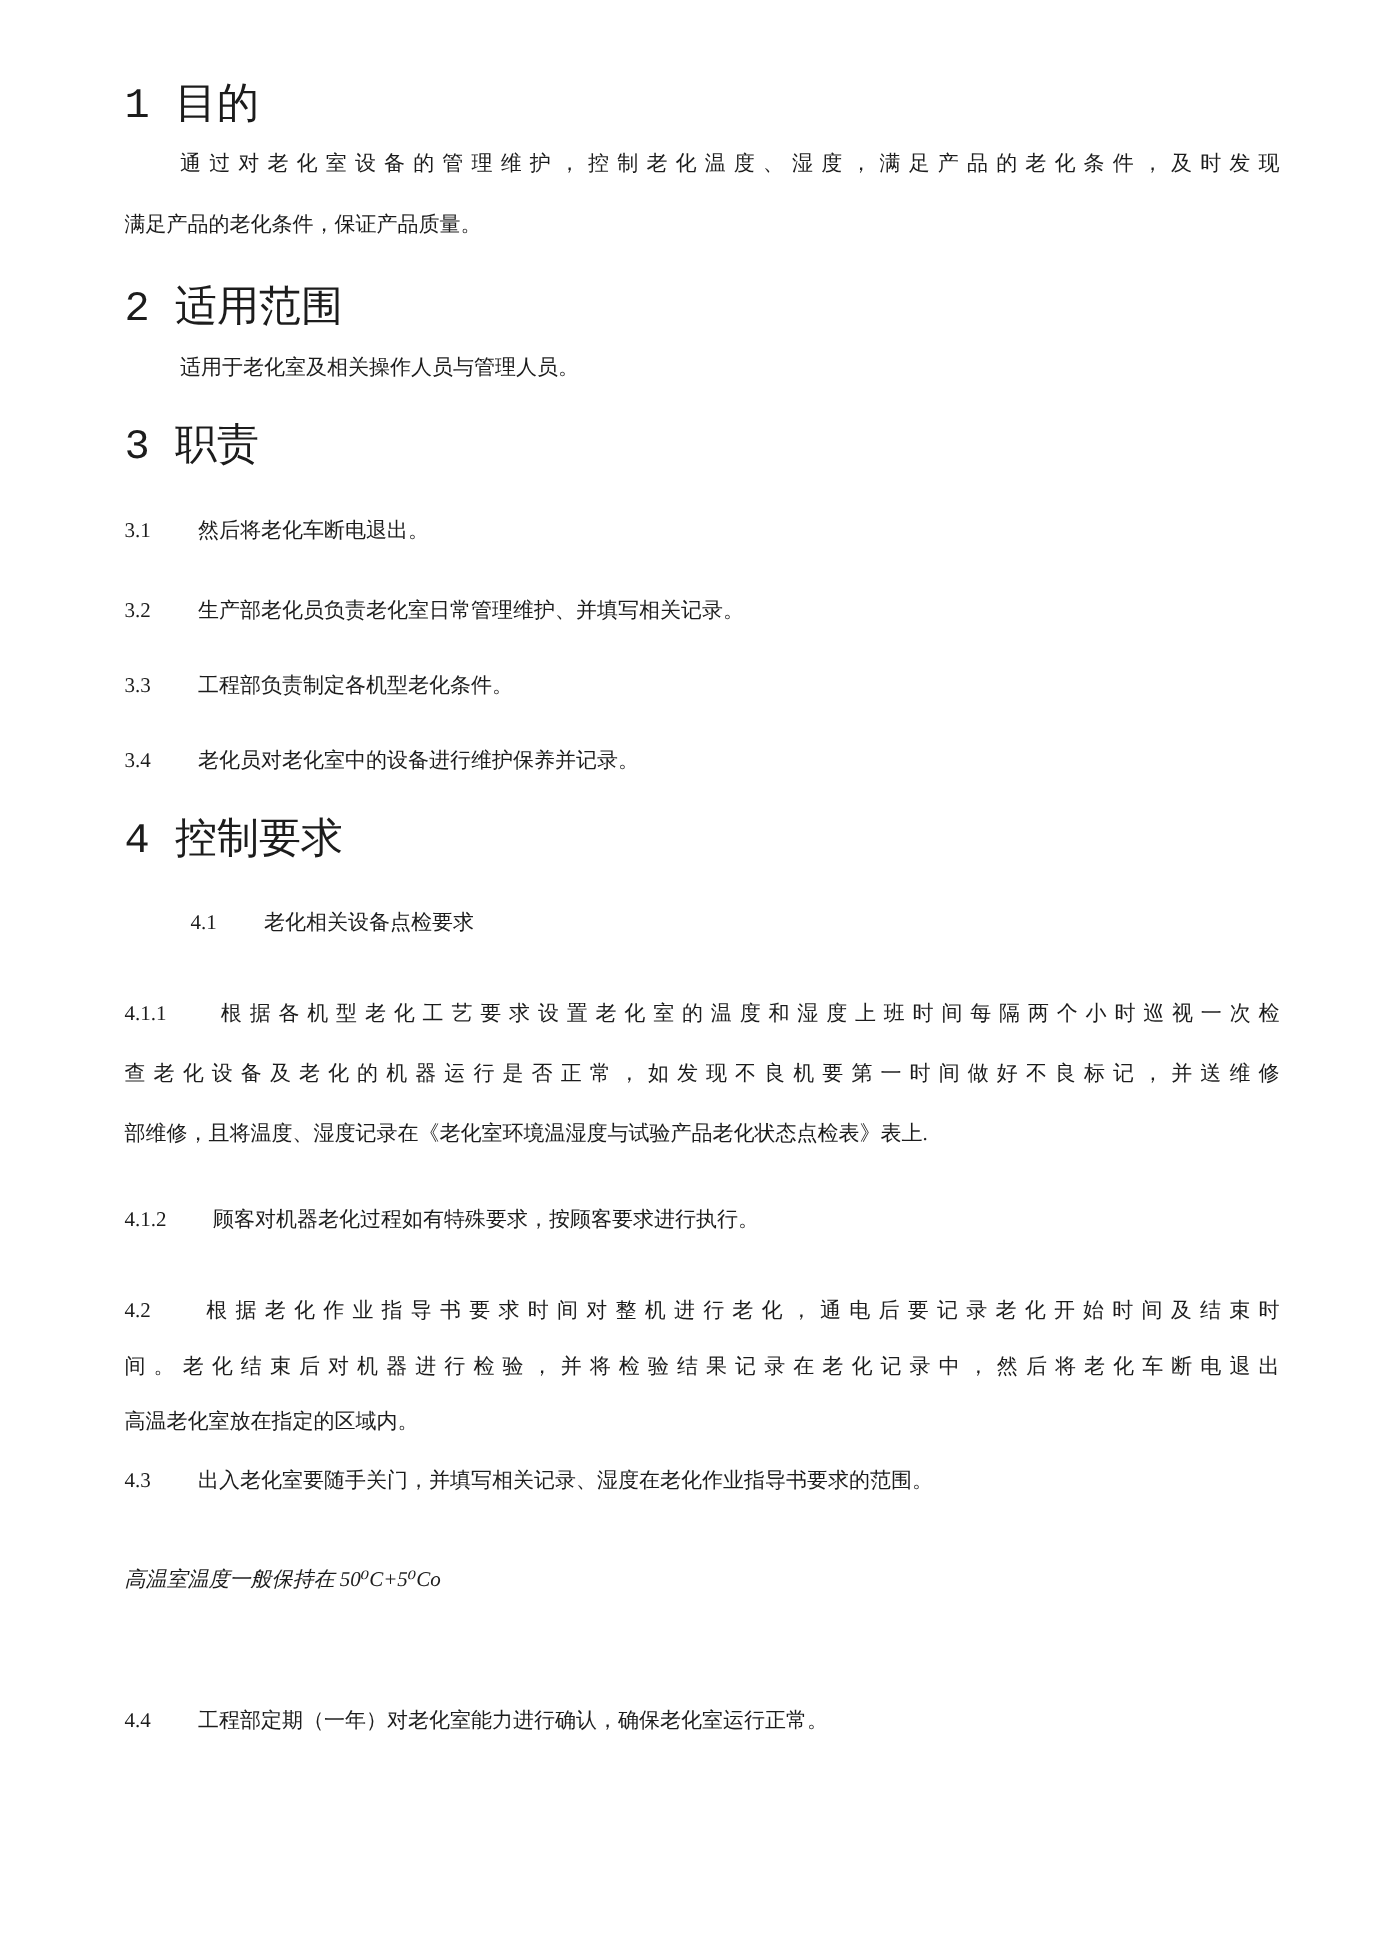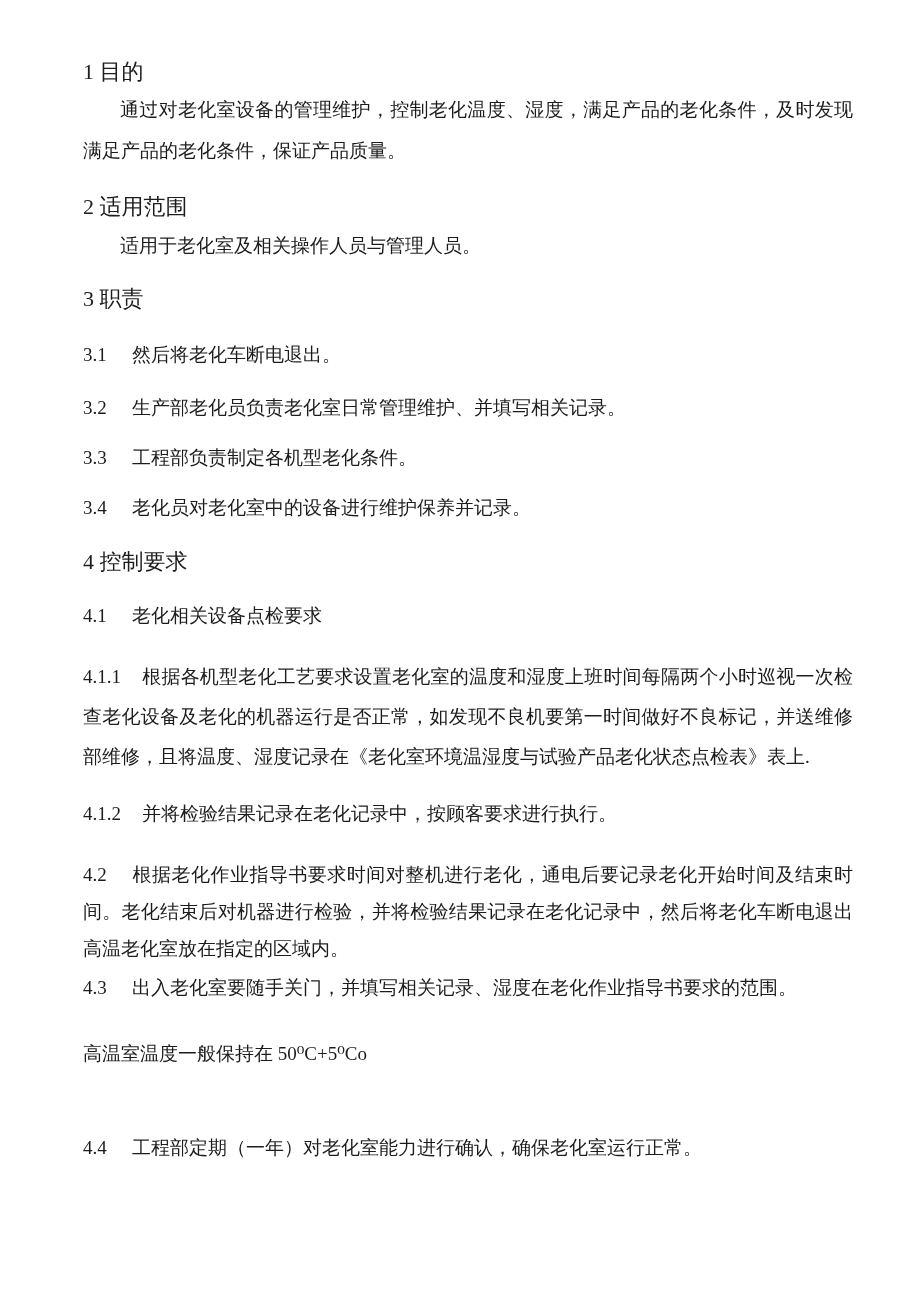--- a/index.html
+++ b/index.html
@@ -15,26 +15,27 @@
     overflow: hidden;
     font-family: "Liberation Serif", "DejaVu Serif", serif;
     color: #1c1c1c;
   }
   .block {
     position: absolute;
     left: 83px;
     width: 770px;
   }
   .heading {
-    font-size: 22px;
+    font-size: 28px;
     line-height: 30px;
     white-space: nowrap;
+    font-family: Liberation Mono, monospace;
   }
   .line {
-    font-size: 19px;
+    font-size: 14px;
   }
   
   .line.full {
     text-align: justify;
     text-align-last: justify;
   }
   .num {
     display: inline-block;
     vertical-align: baseline;
   }
@@ -61,38 +62,38 @@
         <div class="line" style="line-height: 26px;"><span class="num" style="width: 49px;">3.2</span><span>生产部老化员负责老化室日常管理维护、并填写相关记录。</span></div>
       </div>
       <div class="block item" style="top: 445px;">
         <div class="line" style="line-height: 26px;"><span class="num" style="width: 49px;">3.3</span><span>工程部负责制定各机型老化条件。</span></div>
       </div>
       <div class="block item" style="top: 495px;">
         <div class="line" style="line-height: 26px;"><span class="num" style="width: 49px;">3.4</span><span>老化员对老化室中的设备进行维护保养并记录。</span></div>
       </div>
       <div class="block heading" style="top: 547px;">4 控制要求</div>
       <div class="block item" style="top: 603px;">
-        <div class="line" style="line-height: 26px;"><span class="num" style="width: 49px;">4.1</span><span>老化相关设备点检要求</span></div>
+        <div class="line" style="line-height: 26px; margin-left: 44px;"><span class="num" style="width: 49px;">4.1</span><span>老化相关设备点检要求</span></div>
       </div>
       <div class="block item" style="top: 657px;">
         <div class="line full" style="line-height: 40px;"><span class="num" style="width: 59px;">4.1.1</span><span>根据各机型老化工艺要求设置老化室的温度和湿度上班时间每隔两个小时巡视一次检</span></div>
         <div class="line full" style="line-height: 40px;">查老化设备及老化的机器运行是否正常，如发现不良机要第一时间做好不良标记，并送维修</div>
         <div class="line" style="line-height: 40px; font-family: Liberation Serif, serif;">部维修，且将温度、湿度记录在《老化室环境温湿度与试验产品老化状态点检表》表上.</div>
       </div>
       <div class="block item" style="top: 801px;">
-        <div class="line" style="line-height: 26px;"><span class="num" style="width: 59px;">4.1.2</span><span>并将检验结果记录在老化记录中，按顾客要求进行执行。</span></div>
+        <div class="line" style="line-height: 26px;"><span class="num" style="width: 59px;">4.1.2</span><span>顾客对机器老化过程如有特殊要求，按顾客要求进行执行。</span></div>
       </div>
       <div class="block item" style="top: 856px;">
         <div class="line full" style="line-height: 37px;"><span class="num" style="width: 49px;">4.2</span><span>根据老化作业指导书要求时间对整机进行老化，通电后要记录老化开始时间及结束时</span></div>
         <div class="line full" style="line-height: 37px;">间。老化结束后对机器进行检验，并将检验结果记录在老化记录中，然后将老化车断电退出</div>
         <div class="line" style="line-height: 37px;">高温老化室放在指定的区域内。</div>
       </div>
       <div class="block item" style="top: 975px;">
         <div class="line" style="line-height: 26px;"><span class="num" style="width: 49px;">4.3</span><span>出入老化室要随手关门，并填写相关记录、湿度在老化作业指导书要求的范围。</span></div>
       </div>
       <div class="block item" style="top: 1034px;">
-        <div class="line" style="line-height: 40px;">高温室温度一般保持在 50⁰C+5⁰Co</div>
+        <div class="line" style="line-height: 40px; font-style: italic;">高温室温度一般保持在 50⁰C+5⁰Co</div>
       </div>
       <div class="block item" style="top: 1135px;">
         <div class="line" style="line-height: 26px;"><span class="num" style="width: 49px;">4.4</span><span>工程部定期（一年）对老化室能力进行确认，确保老化室运行正常。</span></div>
       </div>
     </div>
 </div>
 
 </body></html>

